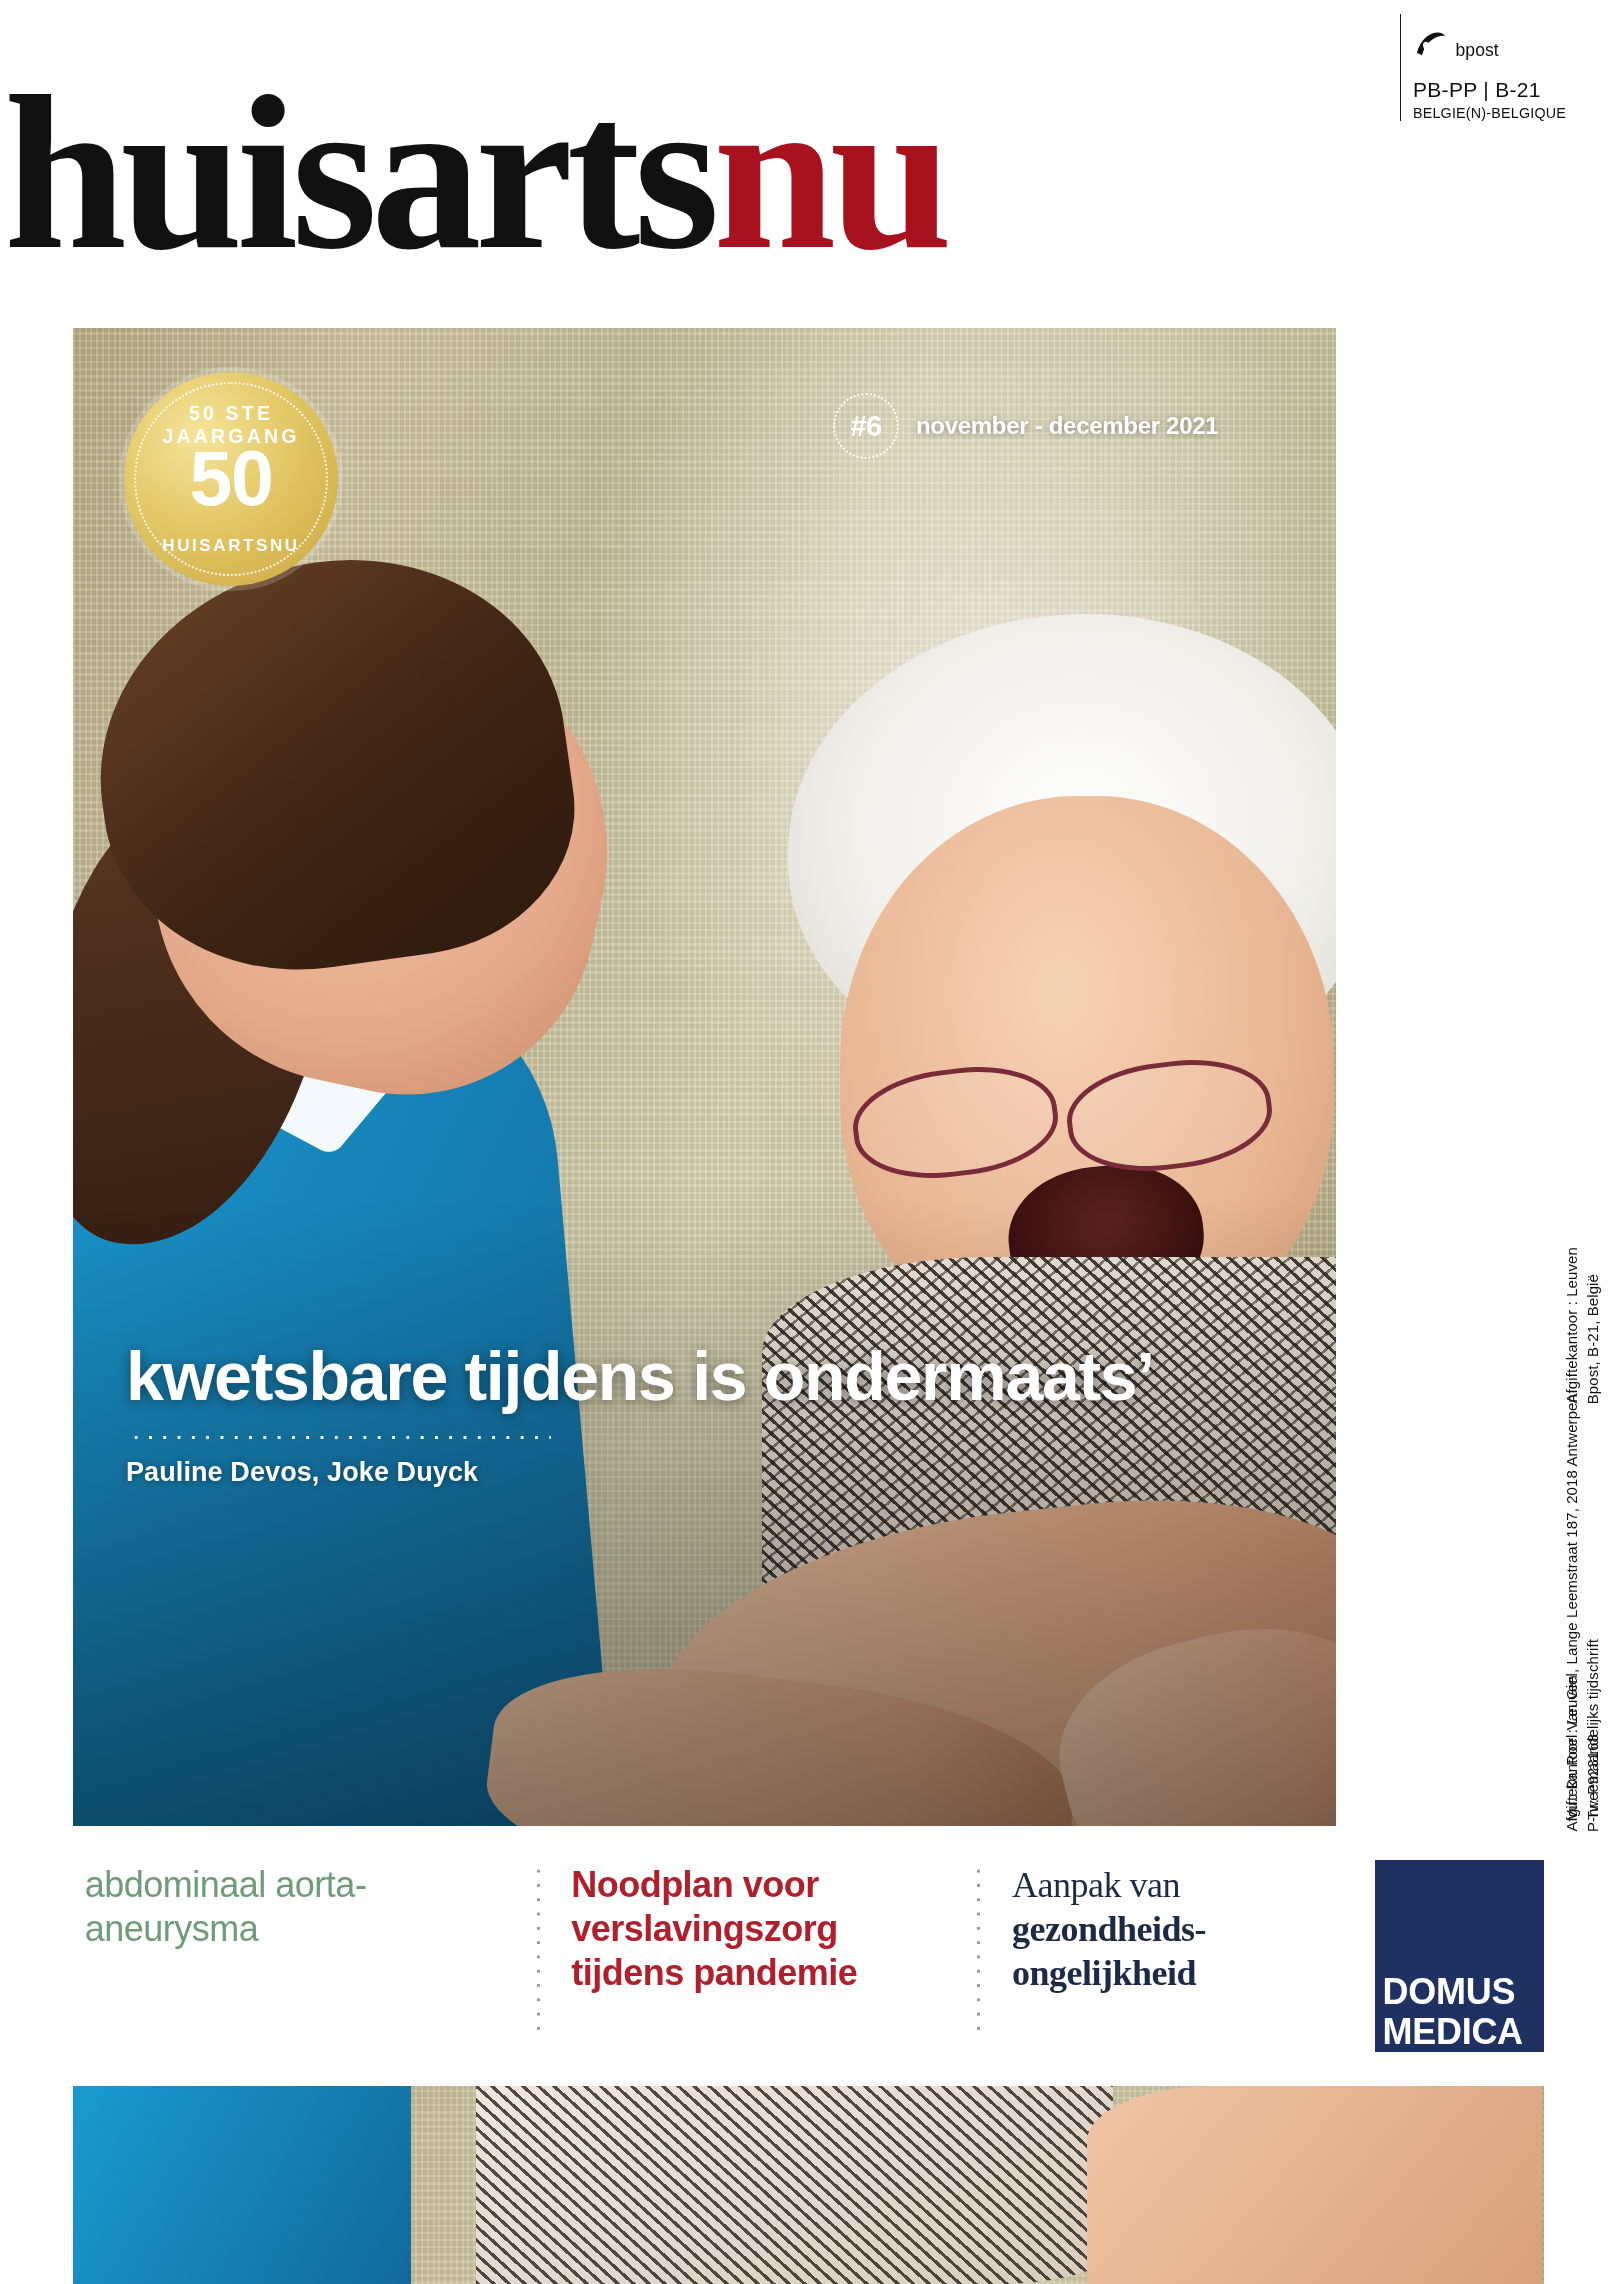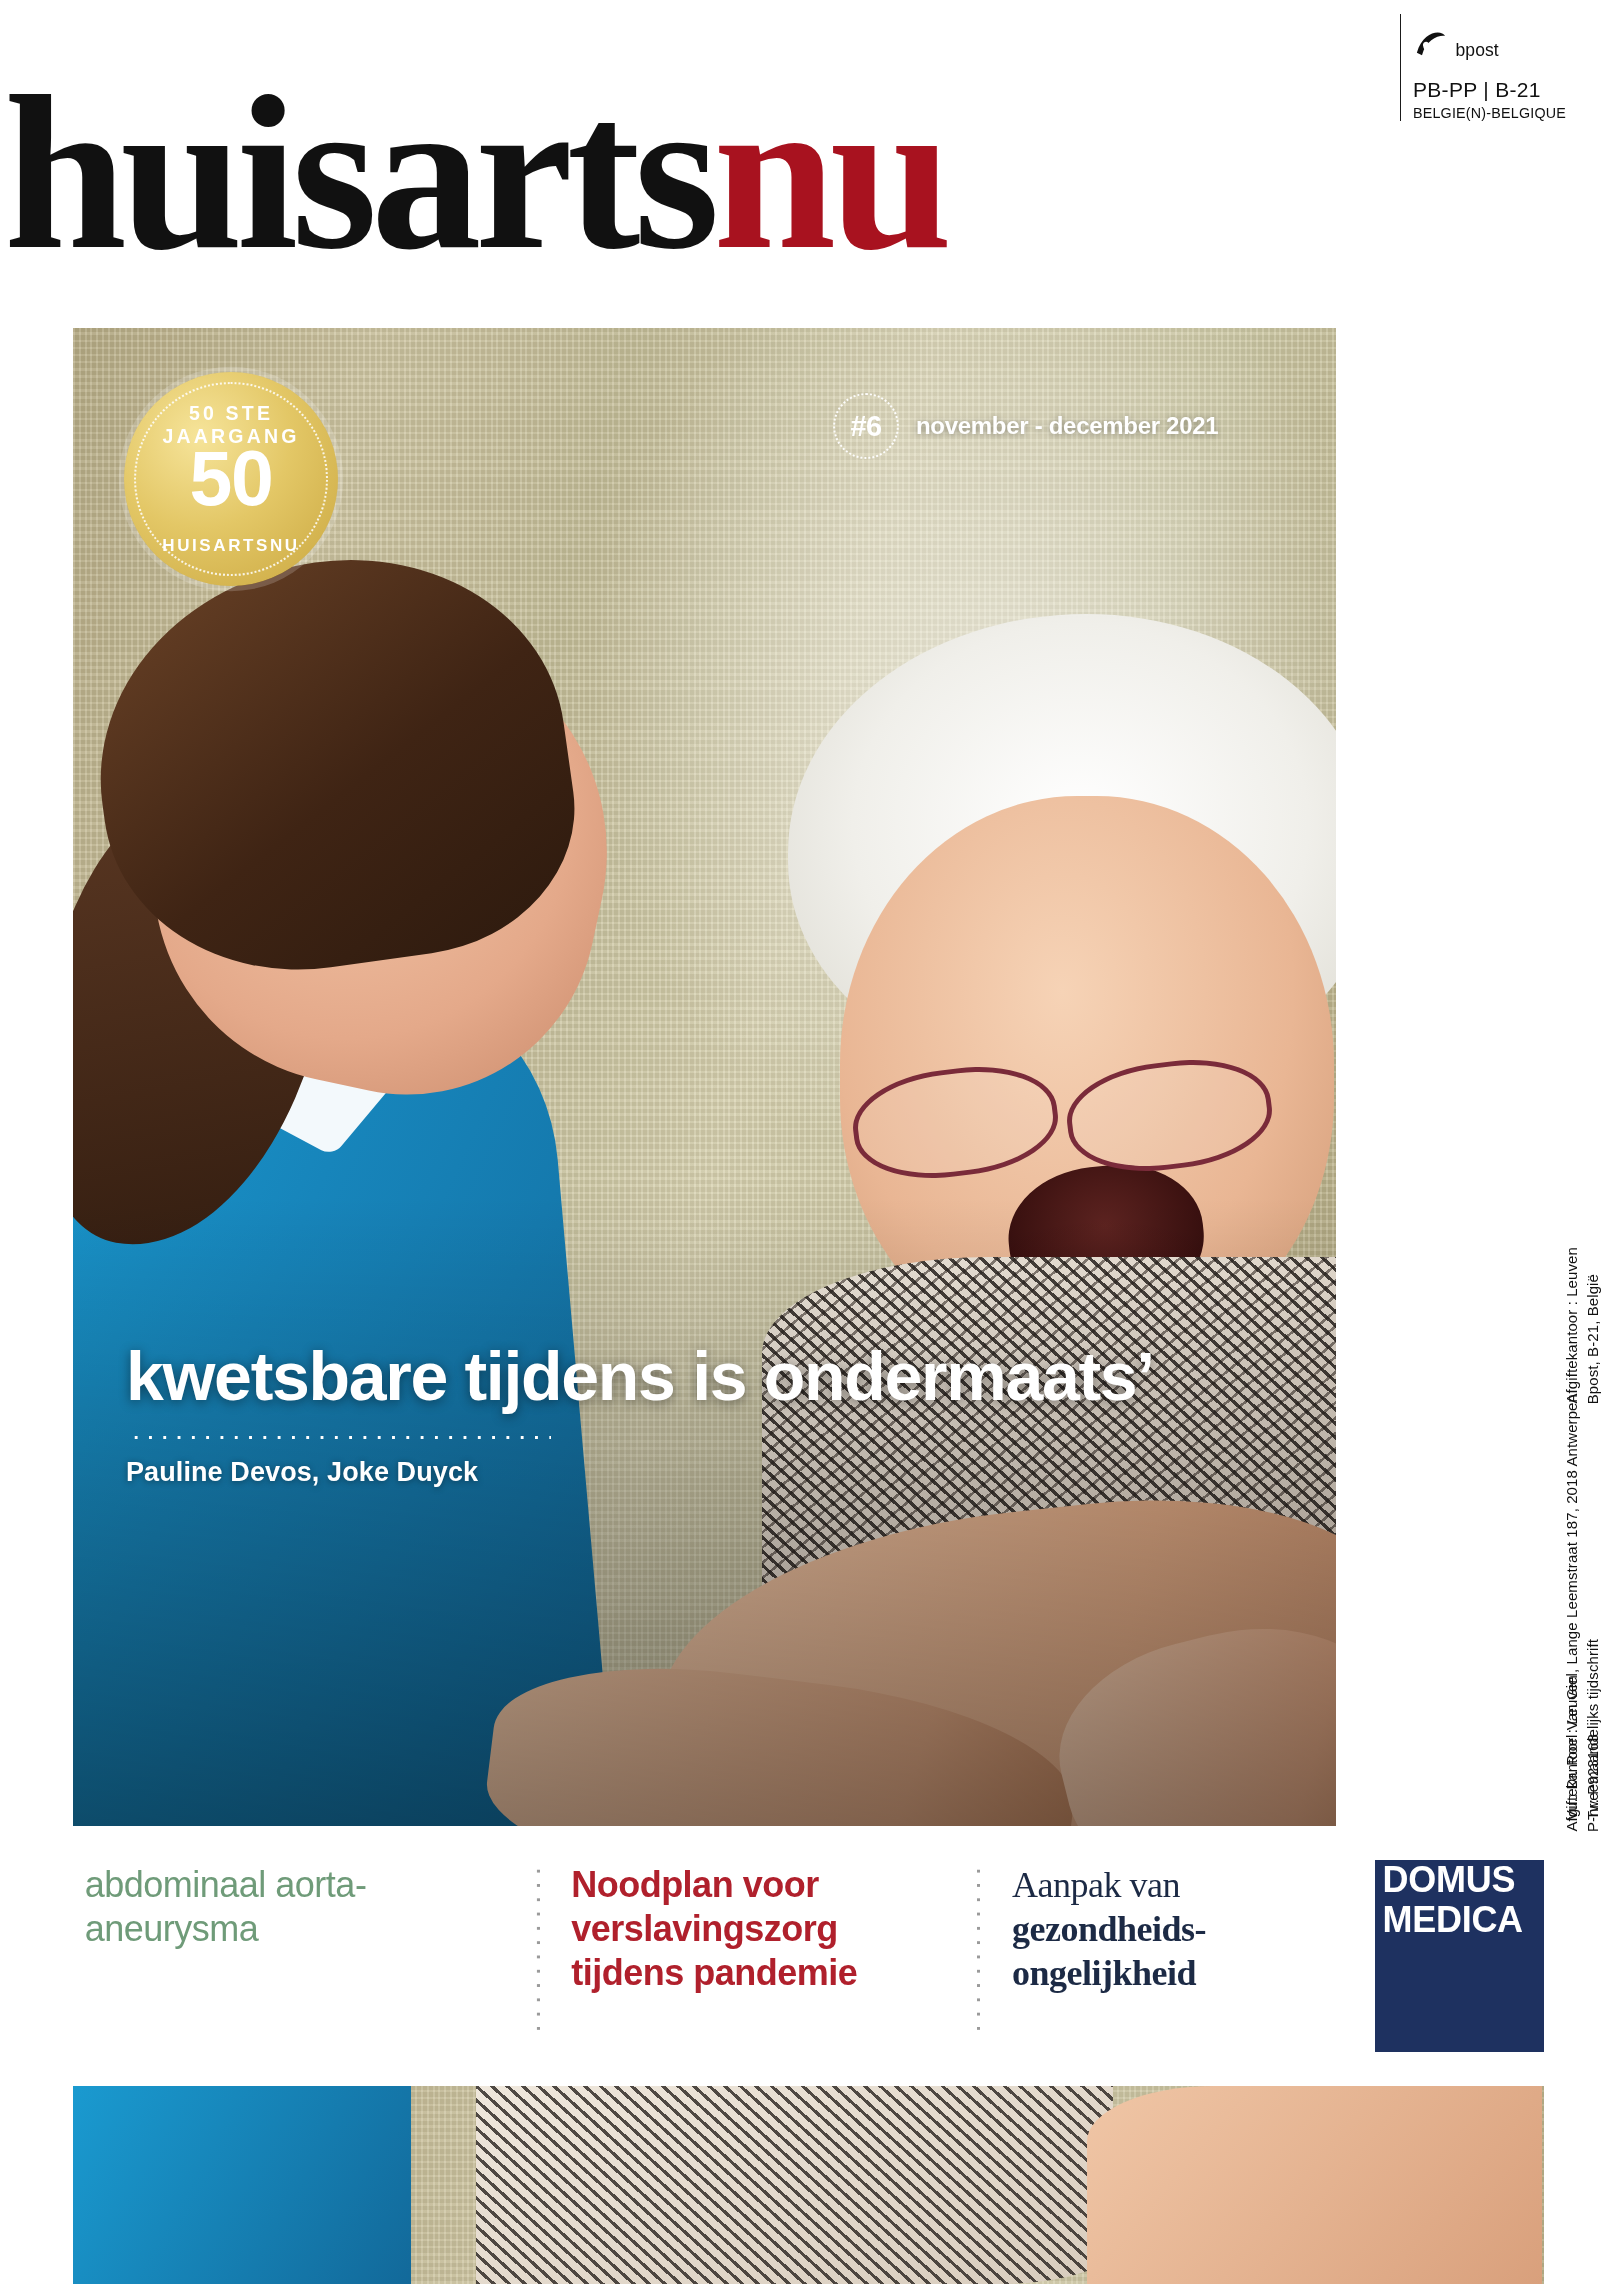--- a/index.html
+++ b/index.html
@@ -414,21 +414,21 @@
     margin-bottom: 22px;
   }
   .domus {
     width: 192px;
     height: 192px;
     background: #1e3160;
     color: #ffffff;
     margin-left: 14.3px;
     display: flex;
     flex-direction: column;
-    justify-content: flex-start;
+    justify-content: flex-end;
     padding-left: 8px;
     box-sizing: border-box;
   }
   .domus .l1, .domus .l2 {
     font-weight: 700;
     font-size: 36px;
     line-height: 40px;
     letter-spacing: -0.3px;
   }
   .domus .l2 { position: relative; }

